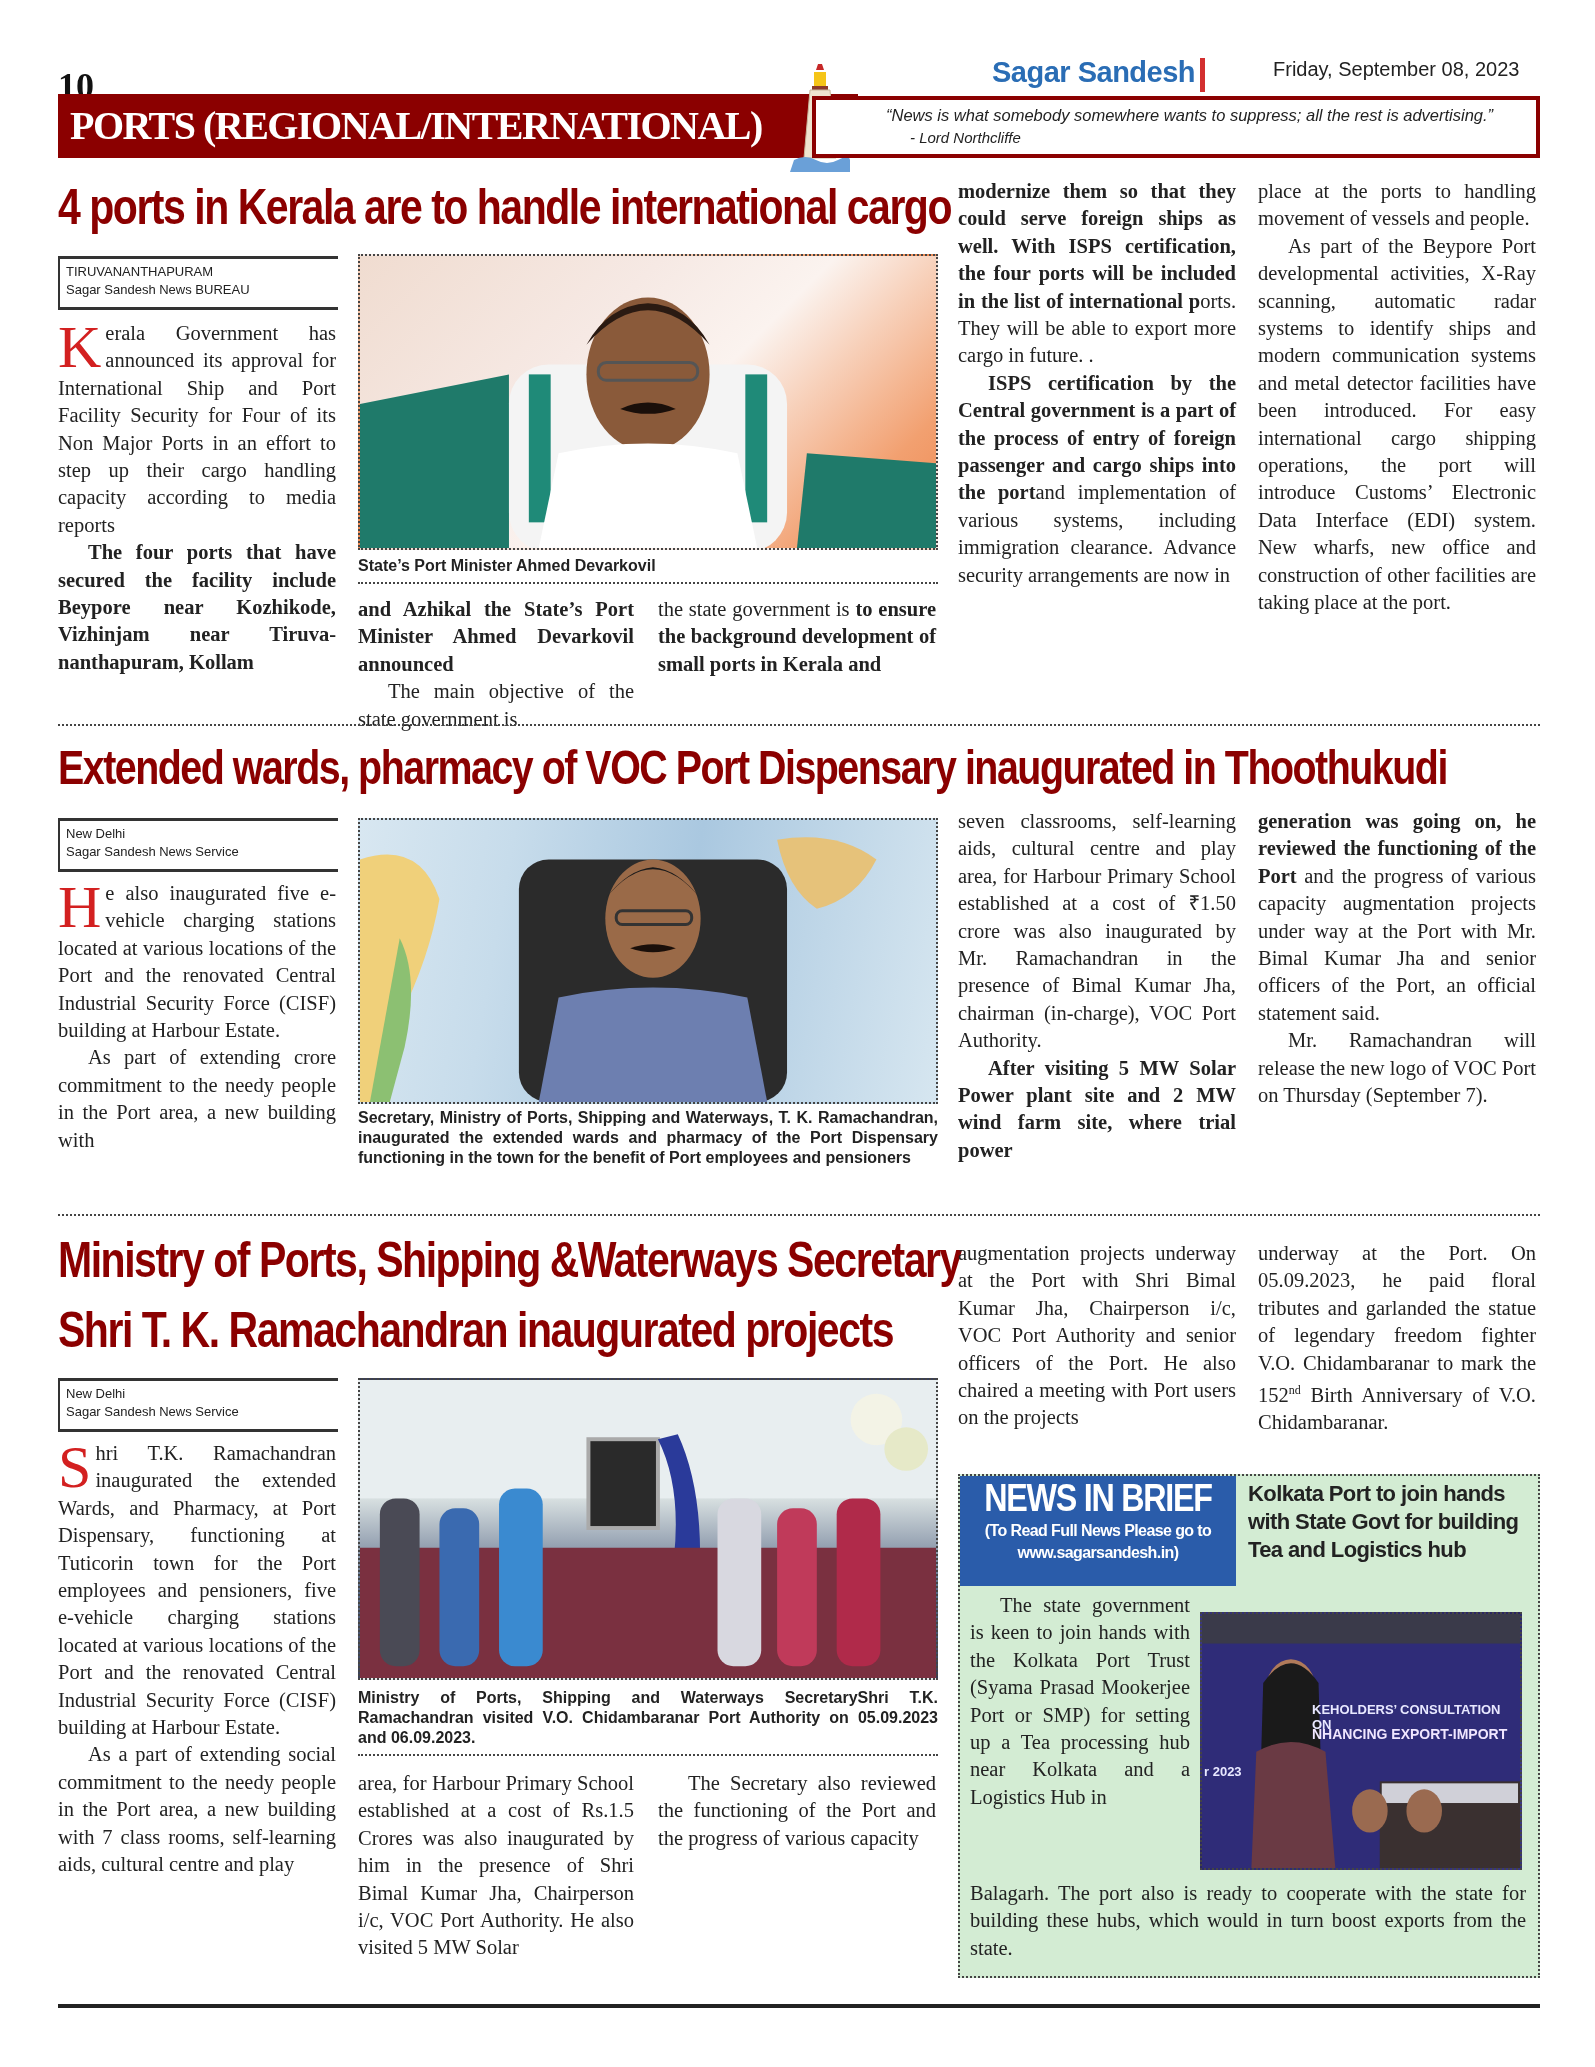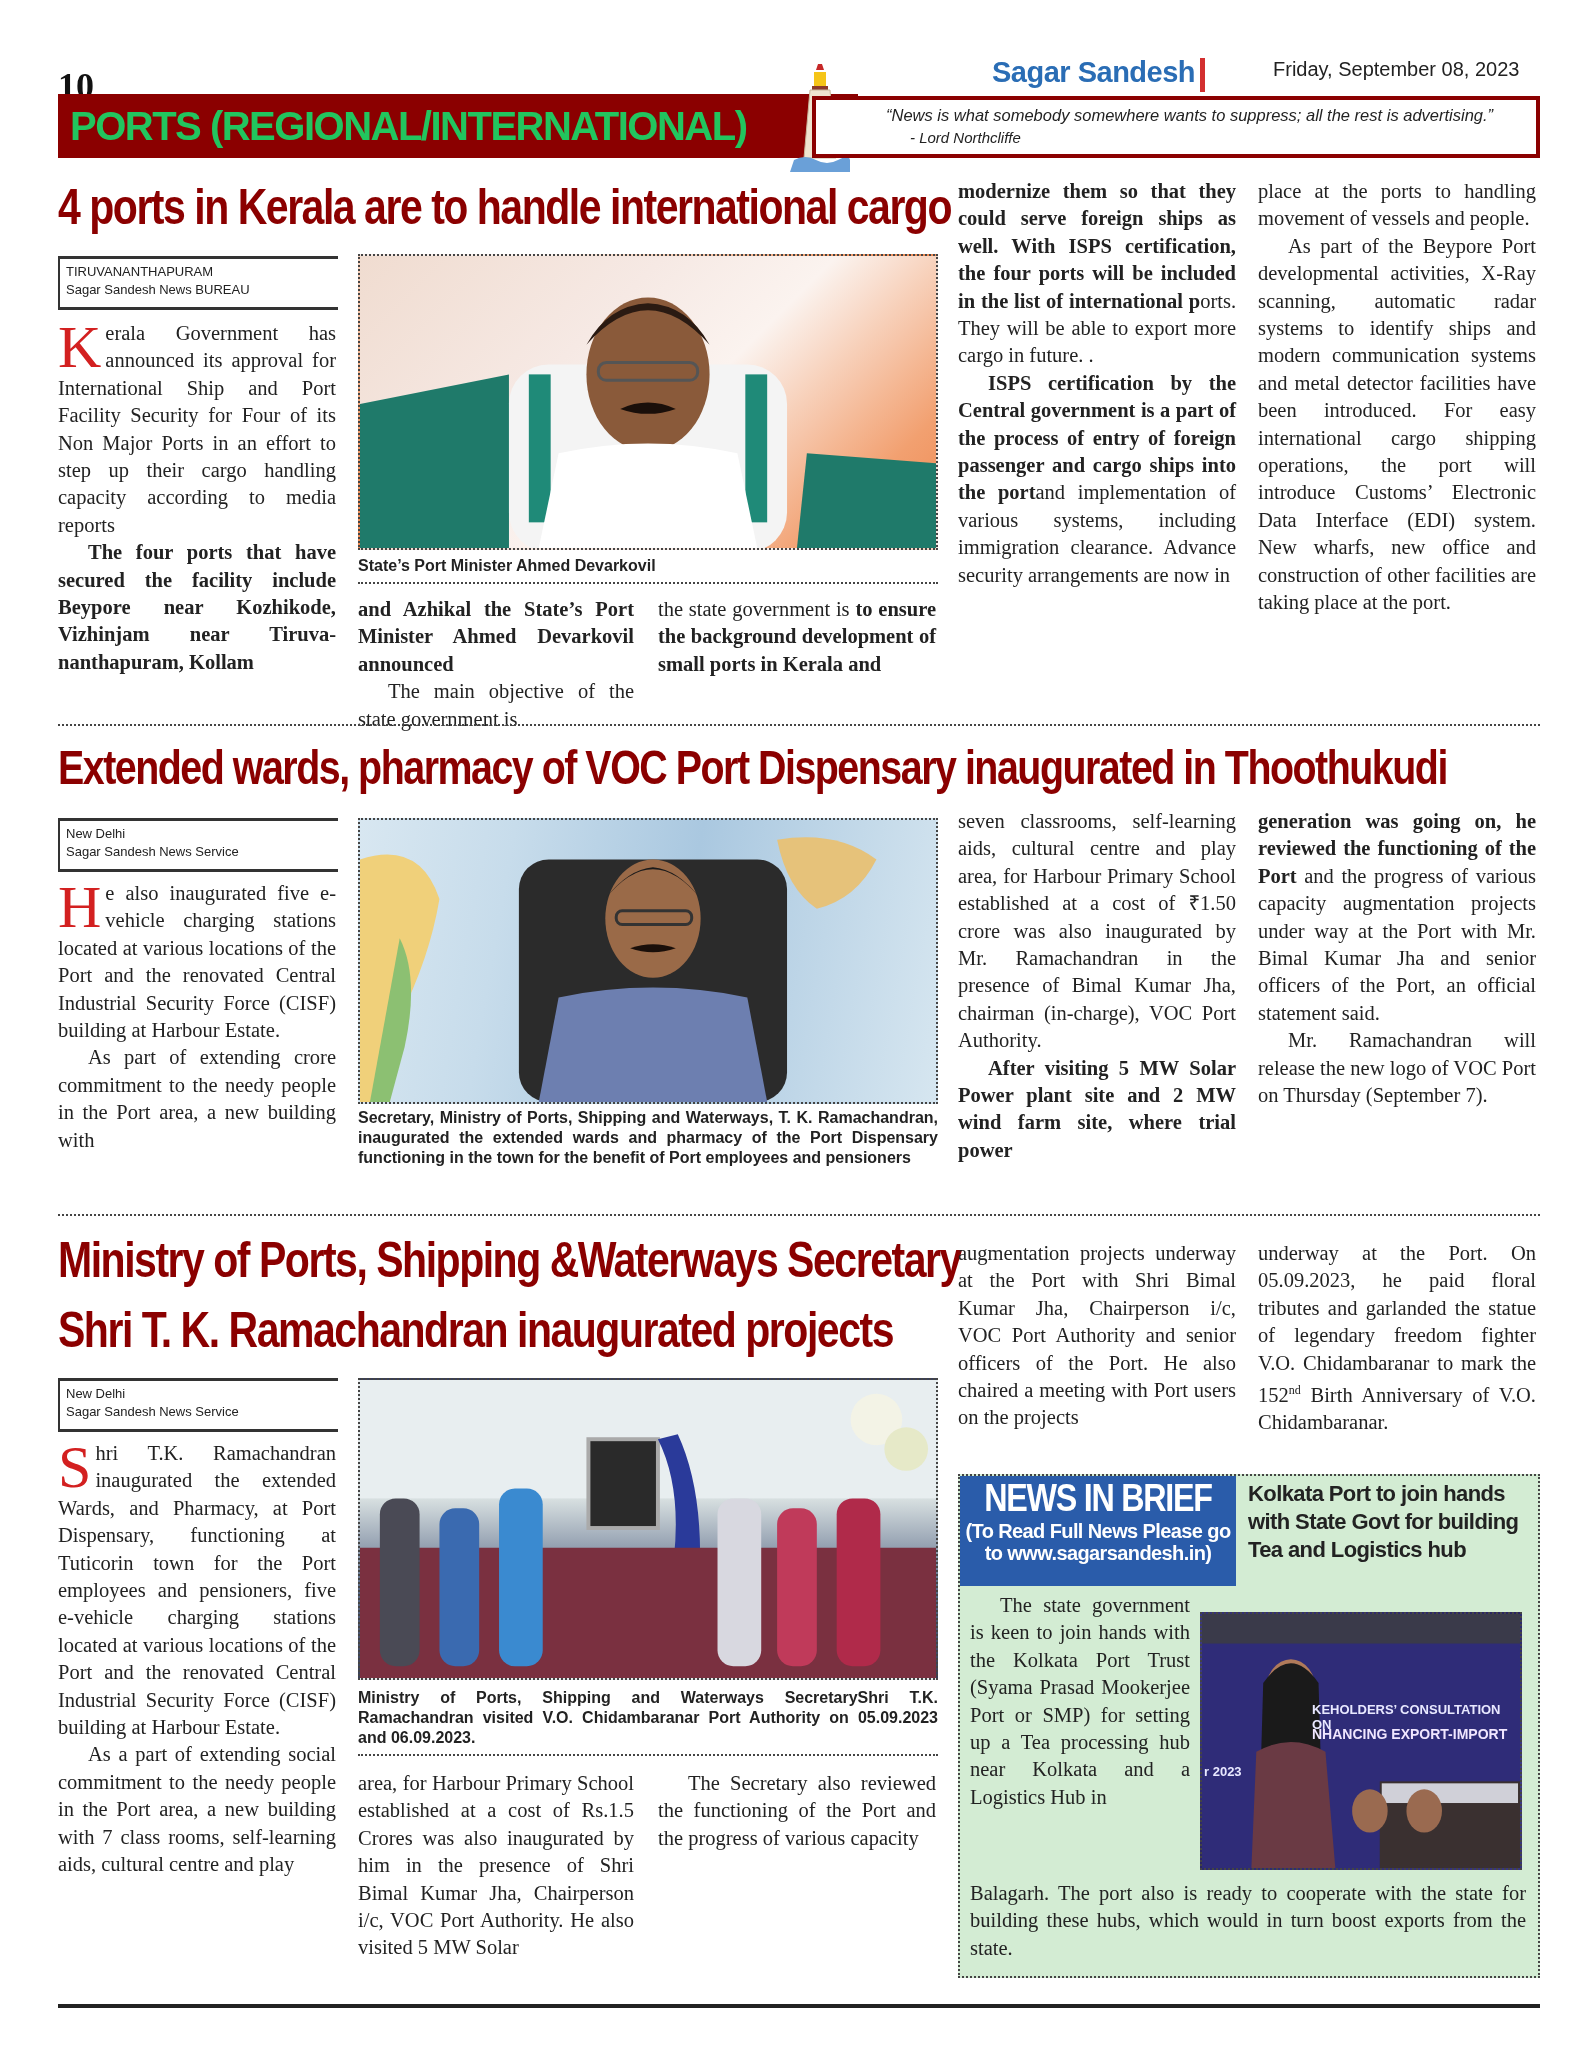--- a/index.html
+++ b/index.html
@@ -3,22 +3,22 @@
 <meta charset="utf-8">
 <style>
   * { box-sizing: border-box; margin: 0; padding: 0; }
   html, body { width: 1595px; height: 2067px; background: #ffffff; overflow: hidden; }
   body { position: relative; font-family: "Liberation Serif", serif; color: #222; }
 
   .abs { position: absolute; }
 
   
   .page-num { left: 58px; top: 68px; font-family: "Liberation Serif", serif; font-weight: bold; font-size: 36px; color: #111; line-height: 1; }
-  .section-banner { left: 58px; top: 94px; width: 800px; height: 64px; background: #8b0000; color: #22c55e;
-    font-family: Liberation Sans, sans-serif; font-weight: bold; font-size: 40px; letter-spacing: -1.5px;
+  .section-banner { left: 58px; top: 94px; width: 800px; height: 64px; background: #8b0000; color: #ffffff;
+    font-family: Liberation Serif, serif; font-weight: bold; font-size: 40px; letter-spacing: -1.5px;
     line-height: 64px; padding-left: 12px; transform-origin: left; }
   .brand { left: 962px; top: 56px; font-family: "Liberation Sans", sans-serif; font-weight: bold; font-size: 29px; color: #2a6db5; letter-spacing: -0.5px; margin-left: 30px; }
   .brand-bar { left: 1060px; top: 58px; width: 5px; height: 34px; background: #d32f2f; transform: translateX(140px); }
   .date { left: 1273px; top: 58px; font-family: "Liberation Sans", sans-serif; font-size: 20px; color: #222; }
   .quote-box { left: 812px; top: 96px; width: 728px; height: 62px; border: 4px solid #8b0000; background: #fff;
     padding: 4px 10px 0 70px; font-family: "Liberation Sans", sans-serif; font-style: italic; font-size: 16.5px; line-height: 22px; color: #222; }
   .quote-author { margin-left: 24px; font-size: 15px; }
   .lighthouse { left: 790px; top: 62px; width: 60px; height: 110px; }
 
   
@@ -78,21 +78,21 @@
   .dotted-rule { height: 0; border-top: 2px dotted #444; }
   .r1 { left: 58px; top: 724px; width: 1482px; }
   .r2 { left: 58px; top: 1214px; width: 1482px; }
   .bottom-rule { left: 58px; top: 2004px; width: 1482px; height: 4px; background: #222; }
 
   
   .brief-box { left: 958px; top: 1474px; width: 582px; height: 504px; background: #d3ecd3; border: 2px dotted #444; }
   .brief-tag { left: 960px; top: 1476px; width: 276px; height: 110px; background: #2a5caa; color: #fff; text-align: center;
     font-family: "Liberation Sans", sans-serif; font-weight: bold; }
   .brief-tag .big { font-size: 38px; letter-spacing: -1.5px; line-height: 44px; display: block; transform: scaleX(0.85); }
-  .brief-tag .small { font-size: 20px; line-height: 22px; letter-spacing: -0.6px; display: block; }
+  .brief-tag .small { font-size: 16px; line-height: 22px; letter-spacing: -0.6px; display: block; }
   .brief-title { left: 1248px; top: 1480px; width: 290px; font-family: "Liberation Sans", sans-serif; font-weight: bold;
     font-size: 22px; line-height: 28px; color: #222; letter-spacing: -0.6px; }
   .brief-body1 { left: 970px; top: 1592px; width: 220px; }
   .brief-body2 { left: 970px; top: 1880px; width: 556px; }
 
   .ph-overlay-text { position: absolute; font-family: "Liberation Sans", sans-serif; font-weight: bold; color: #e8e8ff; font-size: 13px; }
 </style>
 </head>
 <body>
 

